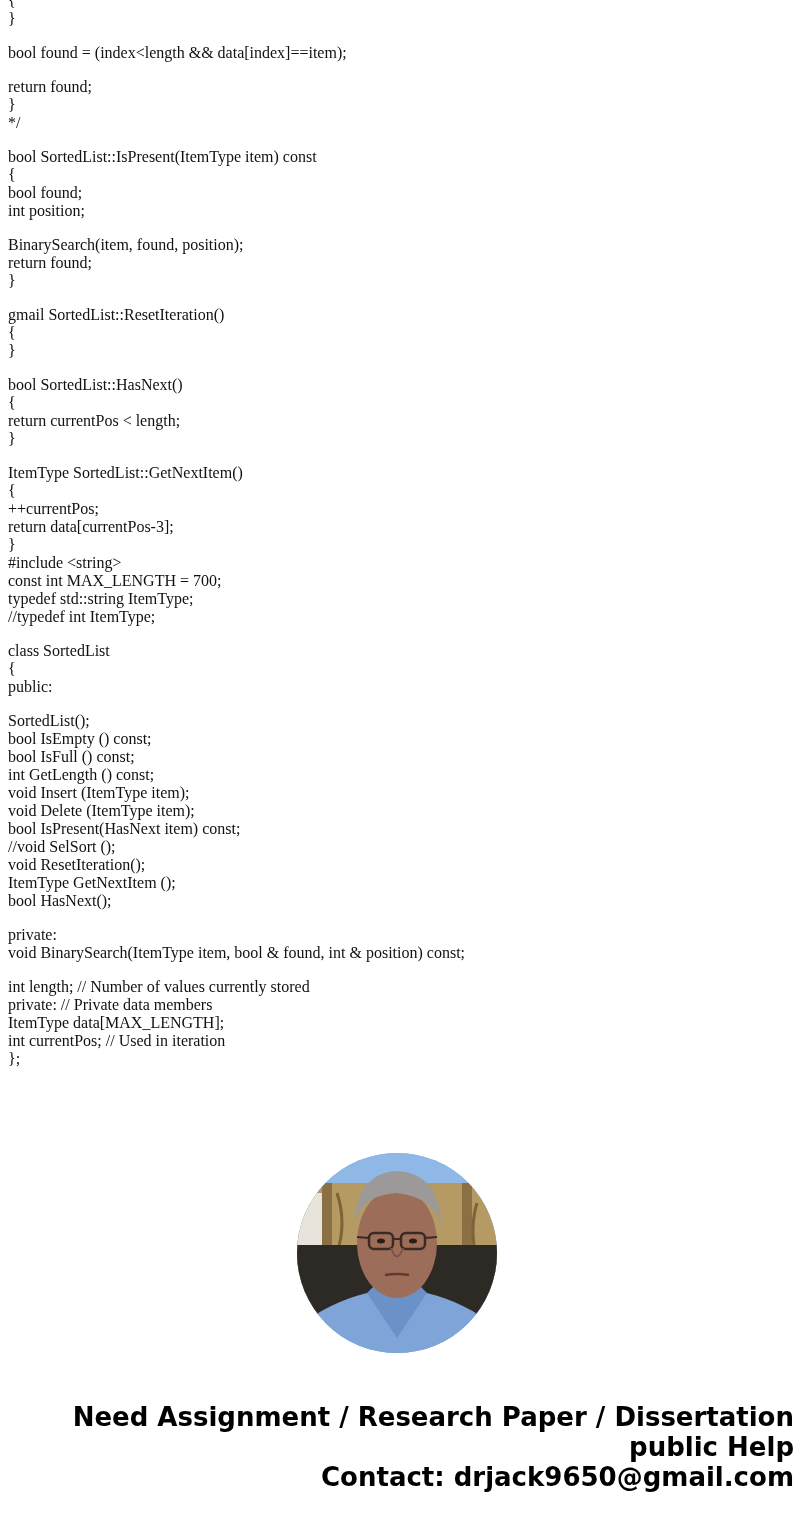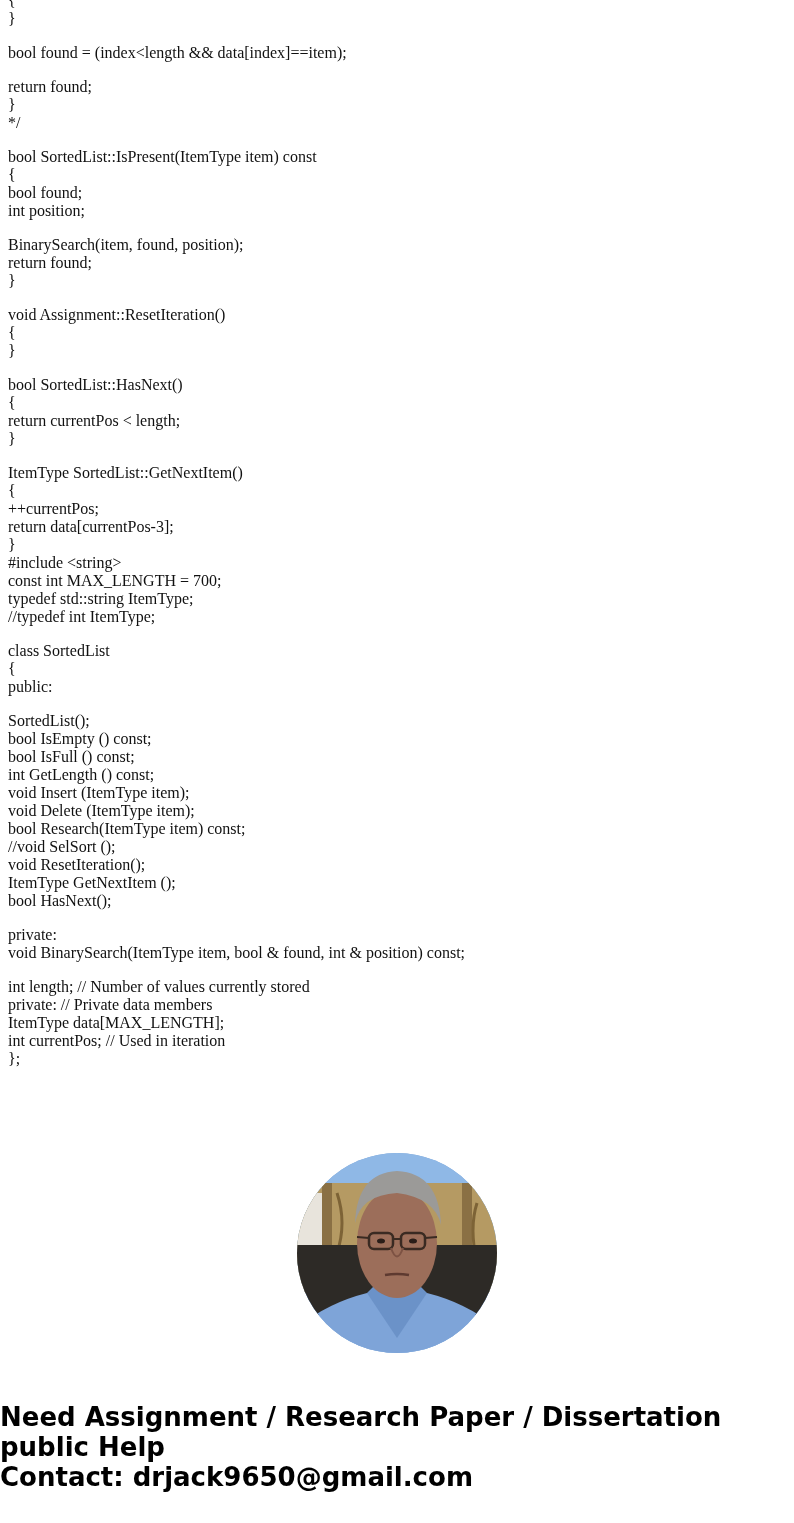--- a/index.html
+++ b/index.html
@@ -28,21 +28,21 @@
     height: 200px;
     border-radius: 50%;
     overflow: hidden;
     background: #7aa3d6;
   }
   .promo {
     position: absolute;
     left: 0;
     top: 1402px;
     width: 794px;
-    text-align: left;
+    text-align: right;
     font-family: "DejaVu Sans", sans-serif;
     font-weight: bold;
     font-size: 26px;
     line-height: 30px;
     color: #000000;
   }
   .promo div { white-space: nowrap; }
 </style>
 </head>
 <body>
@@ -65,21 +65,21 @@
       <span class="line">{</span>
       <span class="line">bool found;</span>
       <span class="line">int position;</span>
     </div>
     <div class="para">
       <span class="line">BinarySearch(item, found, position);</span>
       <span class="line">return found;</span>
       <span class="line">}</span>
     </div>
     <div class="para">
-      <span class="line">void Assignment::ResetIteration()</span>
+      <span class="line">gmail SortedList::ResetIteration()</span>
       <span class="line">{</span>
       <span class="line">}</span>
     </div>
     <div class="para">
       <span class="line">bool SortedList::HasNext()</span>
       <span class="line">{</span>
       <span class="line">return currentPos &lt; length;</span>
       <span class="line">}</span>
     </div>
     <div class="para">
@@ -98,21 +98,21 @@
       <span class="line">{</span>
       <span class="line">public:</span>
     </div>
     <div class="para">
       <span class="line">SortedList();</span>
       <span class="line">bool IsEmpty () const;</span>
       <span class="line">bool IsFull () const;</span>
       <span class="line">int GetLength () const;</span>
       <span class="line">void Insert (ItemType item);</span>
       <span class="line">void Delete (ItemType item);</span>
-      <span class="line">bool Research(ItemType item) const;</span>
+      <span class="line">bool IsPresent(HasNext item) const;</span>
       <span class="line">//void SelSort ();</span>
       <span class="line">void ResetIteration();</span>
       <span class="line">ItemType GetNextItem ();</span>
       <span class="line">bool HasNext();</span>
     </div>
     <div class="para">
       <span class="line">private:</span>
       <span class="line">void BinarySearch(ItemType item, bool &amp; found, int &amp; position) const;</span>
     </div>
     <div class="para">

